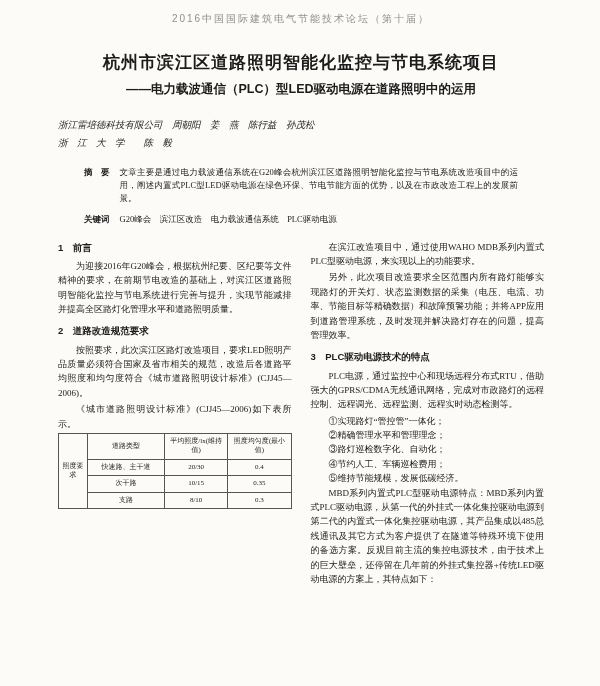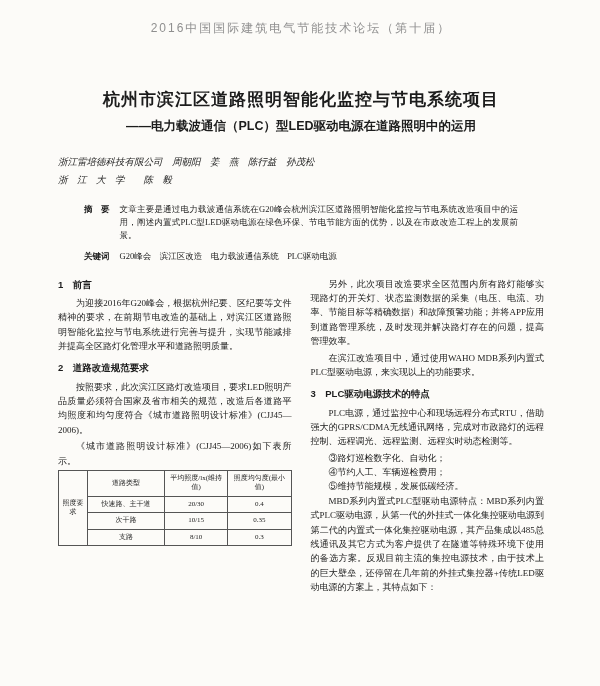--- a/index.html
+++ b/index.html
@@ -13,28 +13,27 @@
   .page{
     position:relative;
     width:600px;height:686px;
     background:#fcfbf8;
     overflow:hidden;
     box-sizing:border-box;
     padding:12px 56px 0 58px;
   }
   .conf-header{
     text-align:center;
-    font-size:12px;
+    font-size:10px;
     color:#8f8f8f;
     letter-spacing:2px;
     font-family:"Liberation Sans","DejaVu Sans",sans-serif;
-    margin-top:8px;
   }
   .title{
-    margin-top:51px;
+    margin-top:25px;
     text-align:center;
     font-size:17px;
     font-weight:bold;
     letter-spacing:1px;
     font-family:"Liberation Sans","DejaVu Sans",sans-serif;
   }
   .subtitle{
     margin-top:7px;
     text-align:center;
     font-size:12.5px;
@@ -174,27 +173,29 @@
           <tr>
             <td>支路</td>
             <td>8/10</td>
             <td>0.3</td>
           </tr>
         </tbody>
       </table>
     </div>
 
     <div class="col">
+      <p class="body-para">在滨江改造项目中，通过使用WAHO MDB系列内置式PLC型驱动电源，来实现以上的功能要求。</p>
       <p class="body-para">另外，此次项目改造要求全区范围内所有路灯能够实现路灯的开关灯、状态监测数据的采集（电压、电流、功率、节能目标等精确数据）和故障预警功能；并将APP应用到道路管理系统，及时发现并解决路灯存在的问题，提高管理效率。</p>
-      <p class="body-para">在滨江改造项目中，通过使用WAHO MDB系列内置式PLC型驱动电源，来实现以上的功能要求。</p>
 
       <div class="sec-heading">3　PLC驱动电源技术的特点</div>
       <p class="body-para">PLC电源，通过监控中心和现场远程分布式RTU，借助强大的GPRS/CDMA无线通讯网络，完成对市政路灯的远程控制、远程调光、远程监测、远程实时动态检测等。</p>
 
       <div class="num-list">
+        <div>①实现路灯“管控管”一体化；</div>
+        <div>②精确管理水平和管理理念；</div>
         <div>③路灯巡检数字化、自动化；</div>
         <div>④节约人工、车辆巡检费用；</div>
         <div>⑤维持节能规模，发展低碳经济。</div>
       </div>
 
       <p class="body-para">MBD系列内置式PLC型驱动电源特点：MBD系列内置式PLC驱动电源，从第一代的外挂式一体化集控驱动电源到第二代的内置式一体化集控驱动电源，其产品集成以485总线通讯及其它方式为客户提供了在隧道等特殊环境下使用的备选方案。反观目前主流的集控电源技术，由于技术上的巨大壁垒，还停留在几年前的外挂式集控器+传统LED驱动电源的方案上，其特点如下：</p>
     </div>
 
   </div>
 

